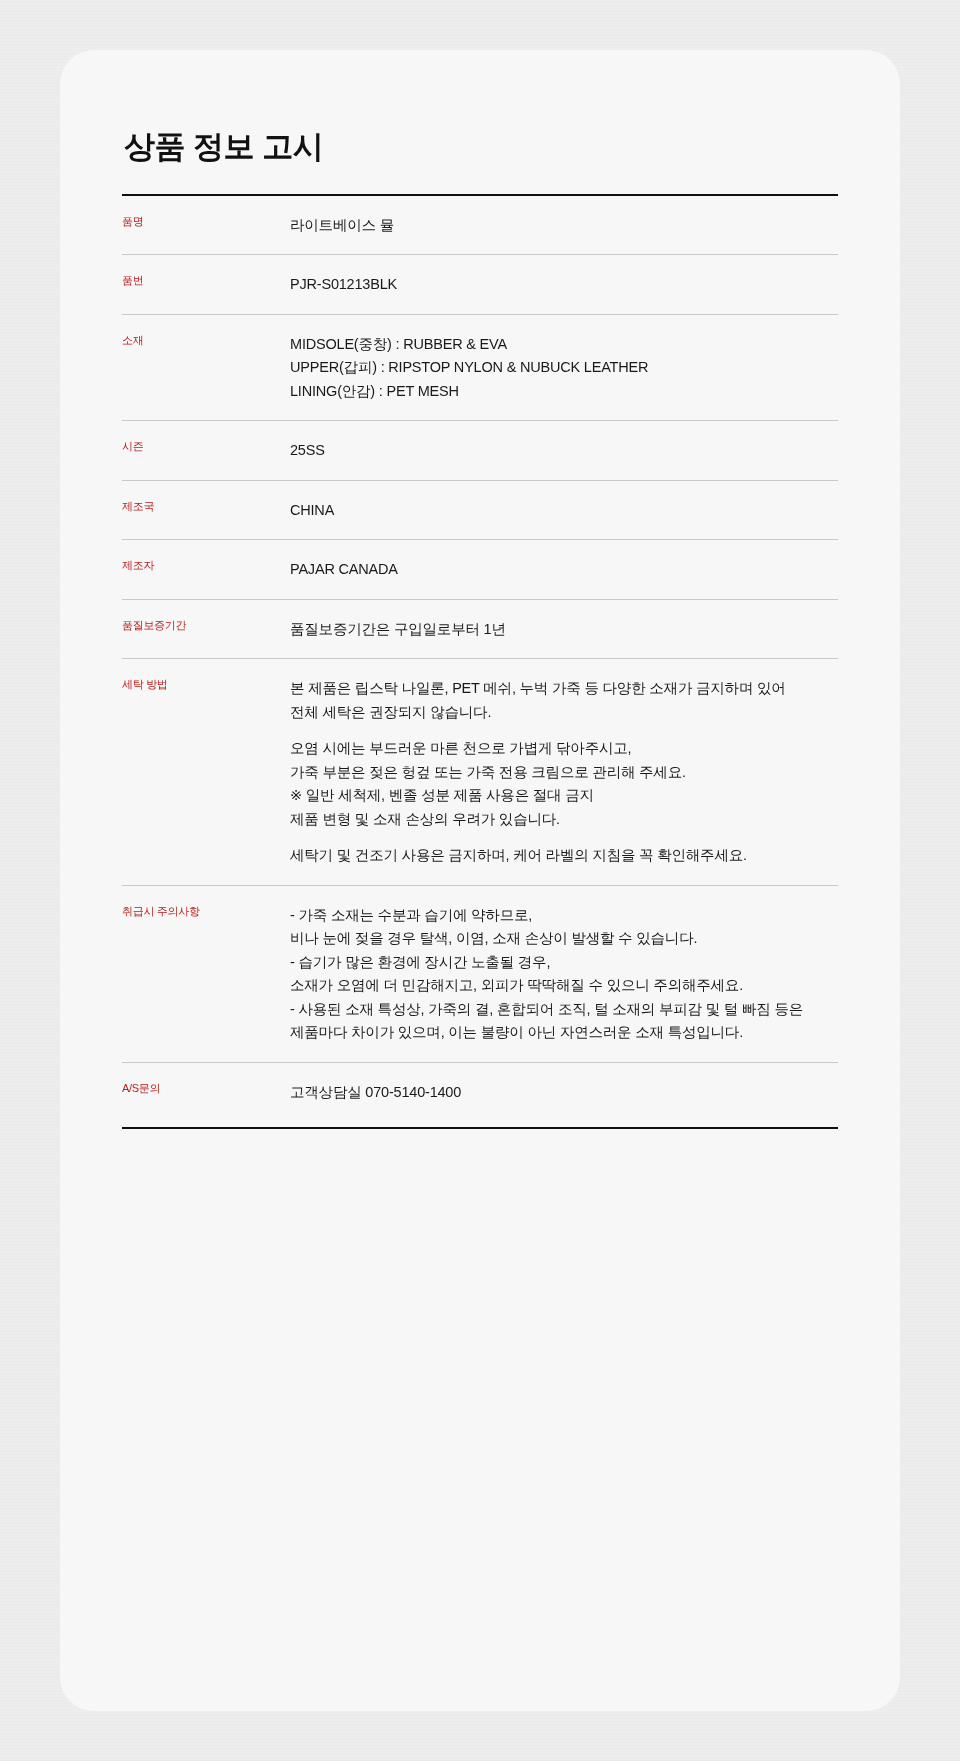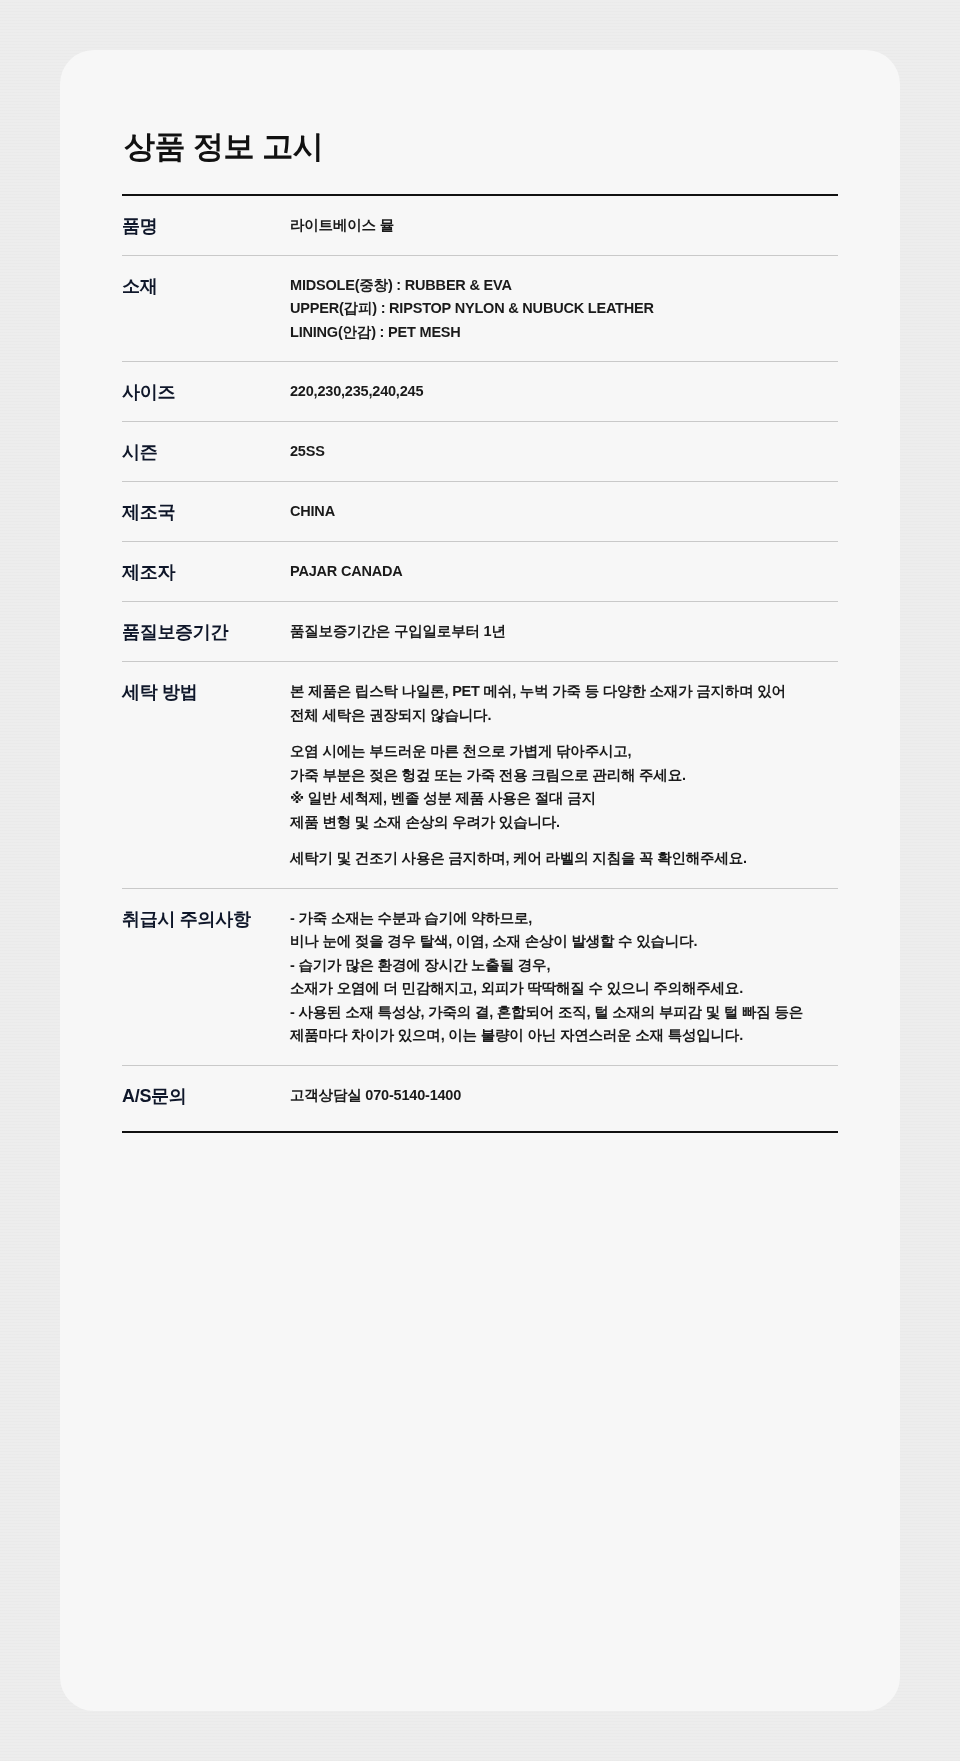--- a/index.html
+++ b/index.html
@@ -52,37 +52,36 @@
   table.spec td {
     vertical-align: top;
     padding: 18px 0 17px 0;
     border-bottom: 1px solid #c9c9c9;
   }
   table.spec tr:last-child td {
     border-bottom: 0;
   }
   td.label {
     width: 168px;
-    font-size: 18px;
-    font-weight: bold;
-    color: #0f172a;
+    font-size: 11px;
+    font-weight: normal;
+    color: #b91c1c;
     padding-left: 2px;
     letter-spacing: -0.3px;
     white-space: nowrap;
   }
   td.value {
     font-size: 14.5px;
     color: #1a1a1a;
     line-height: 1.62;
     letter-spacing: -0.2px;
     padding-left: 4px;
   }
   td.value .line {
     display: block;
-    font-weight: bold;
   }
   td.value .line.blank {
     height: 13px;
   }
   .row-tall td {
     padding-top: 22px;
     padding-bottom: 24px;
   }
   .bottom-rule {
     border: 0;
@@ -103,37 +102,37 @@
     <table class="spec">
       <tbody>
 
         <tr>
           <td class="label">품명</td>
           <td class="value">
             <span class="line">라이트베이스 뮬</span>
           </td>
         </tr>
 
+        <tr>
+          <td class="label">품번</td>
+          <td class="value">
+            <span class="line">PJR-S01213BLK</span>
+          </td>
+        </tr>
 
         <tr class="row-tall">
           <td class="label">소재</td>
           <td class="value">
             <span class="line">MIDSOLE(중창) : RUBBER &amp; EVA</span>
             <span class="line">UPPER(갑피) : RIPSTOP NYLON &amp; NUBUCK LEATHER</span>
             <span class="line">LINING(안감) : PET MESH</span>
           </td>
         </tr>
 
 
-        <tr>
-          <td class="label">사이즈</td>
-          <td class="value">
-            <span class="line">220,230,235,240,245</span>
-          </td>
-        </tr>
 
         <tr>
           <td class="label">시즌</td>
           <td class="value">
             <span class="line">25SS</span>
           </td>
         </tr>
 
         <tr>
           <td class="label">제조국</td>

